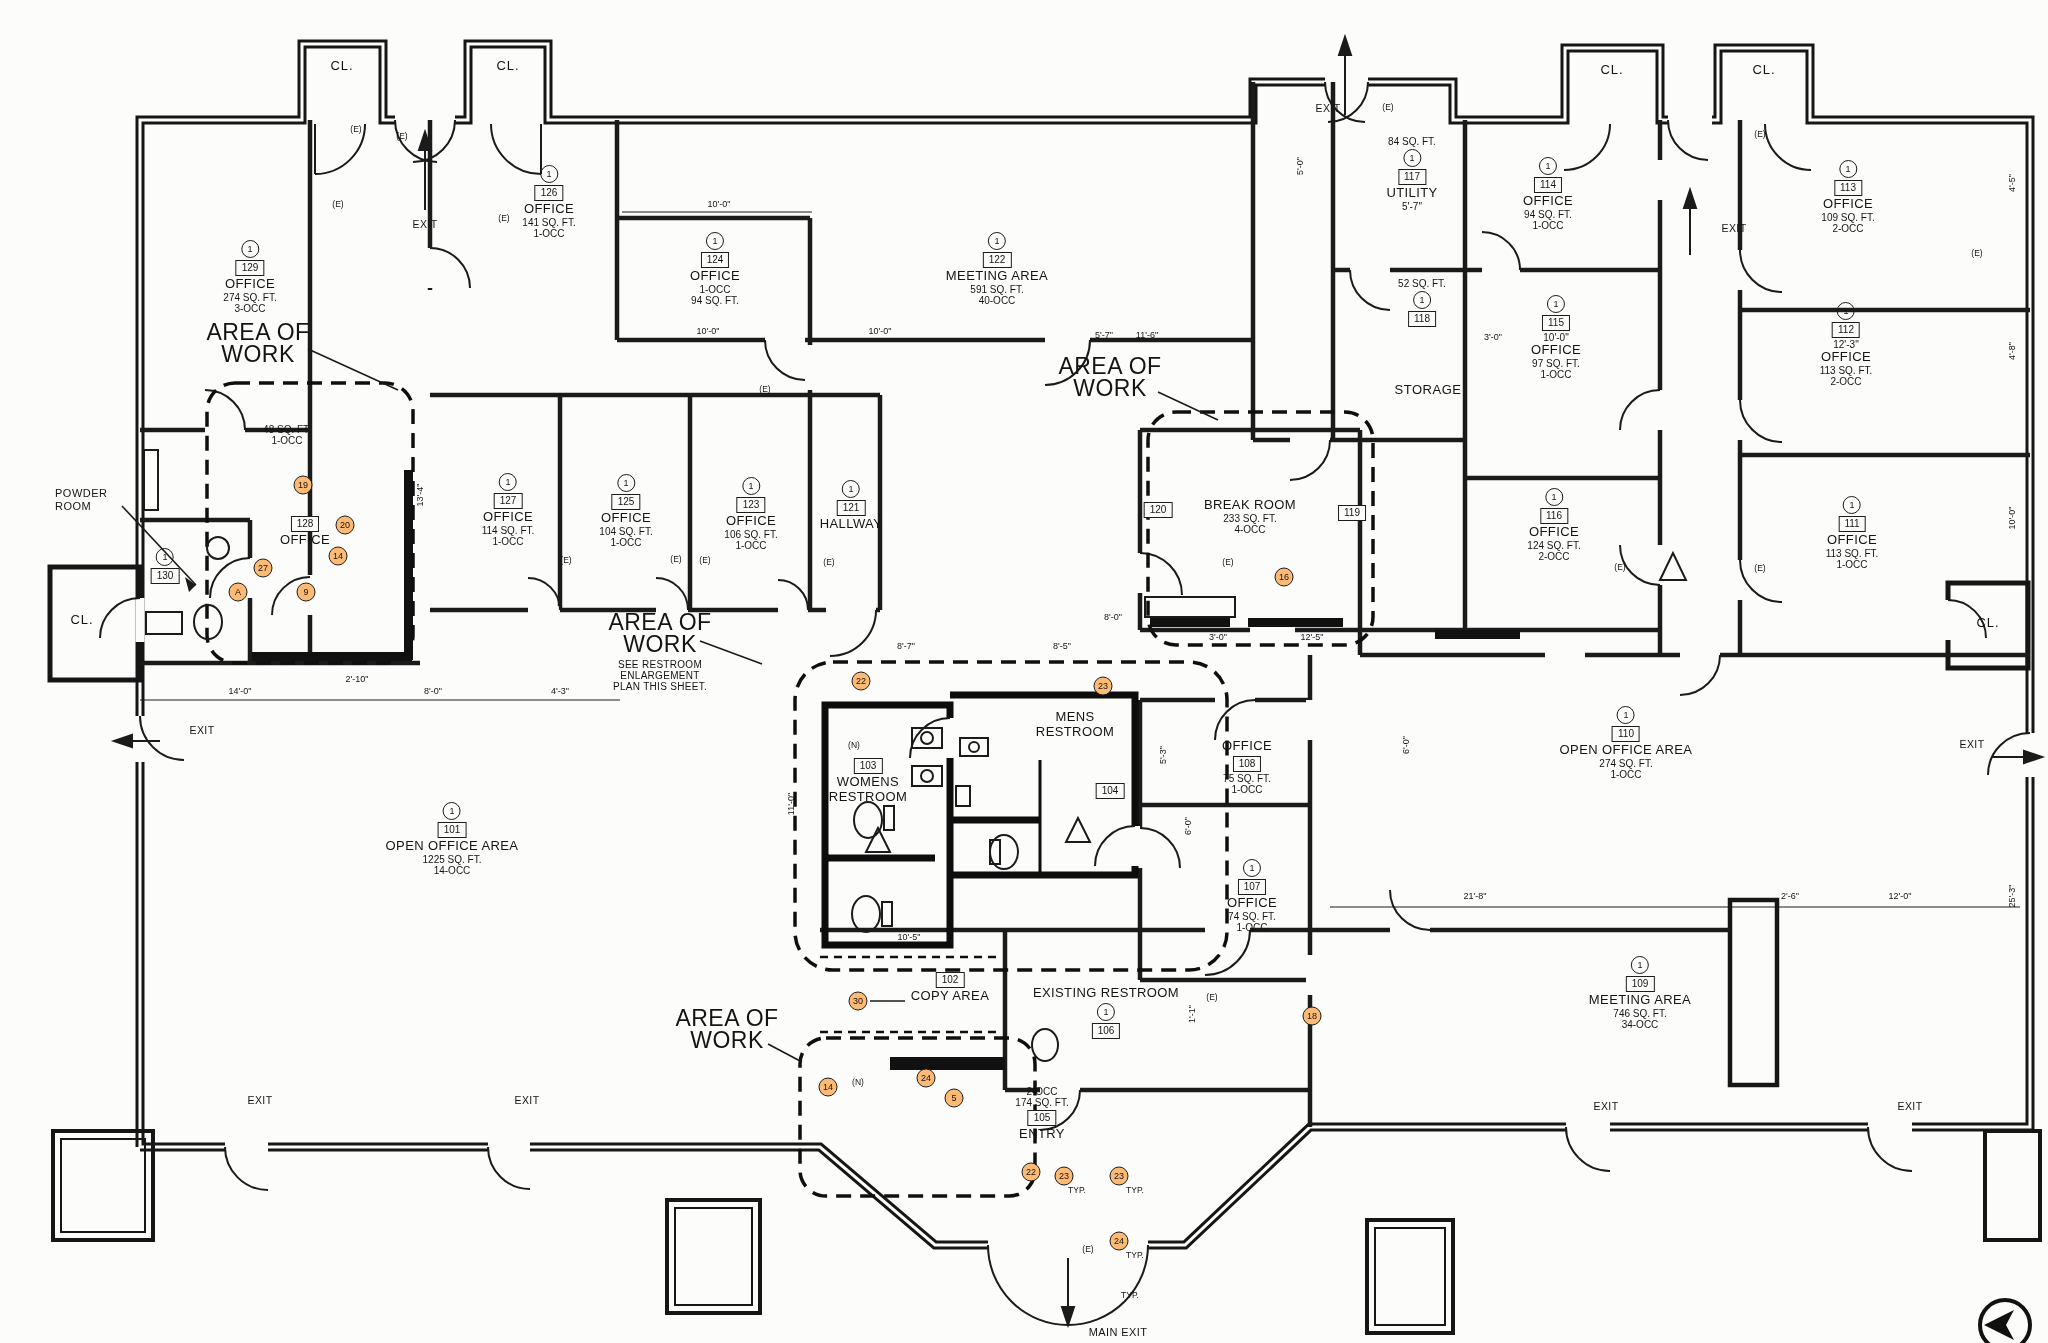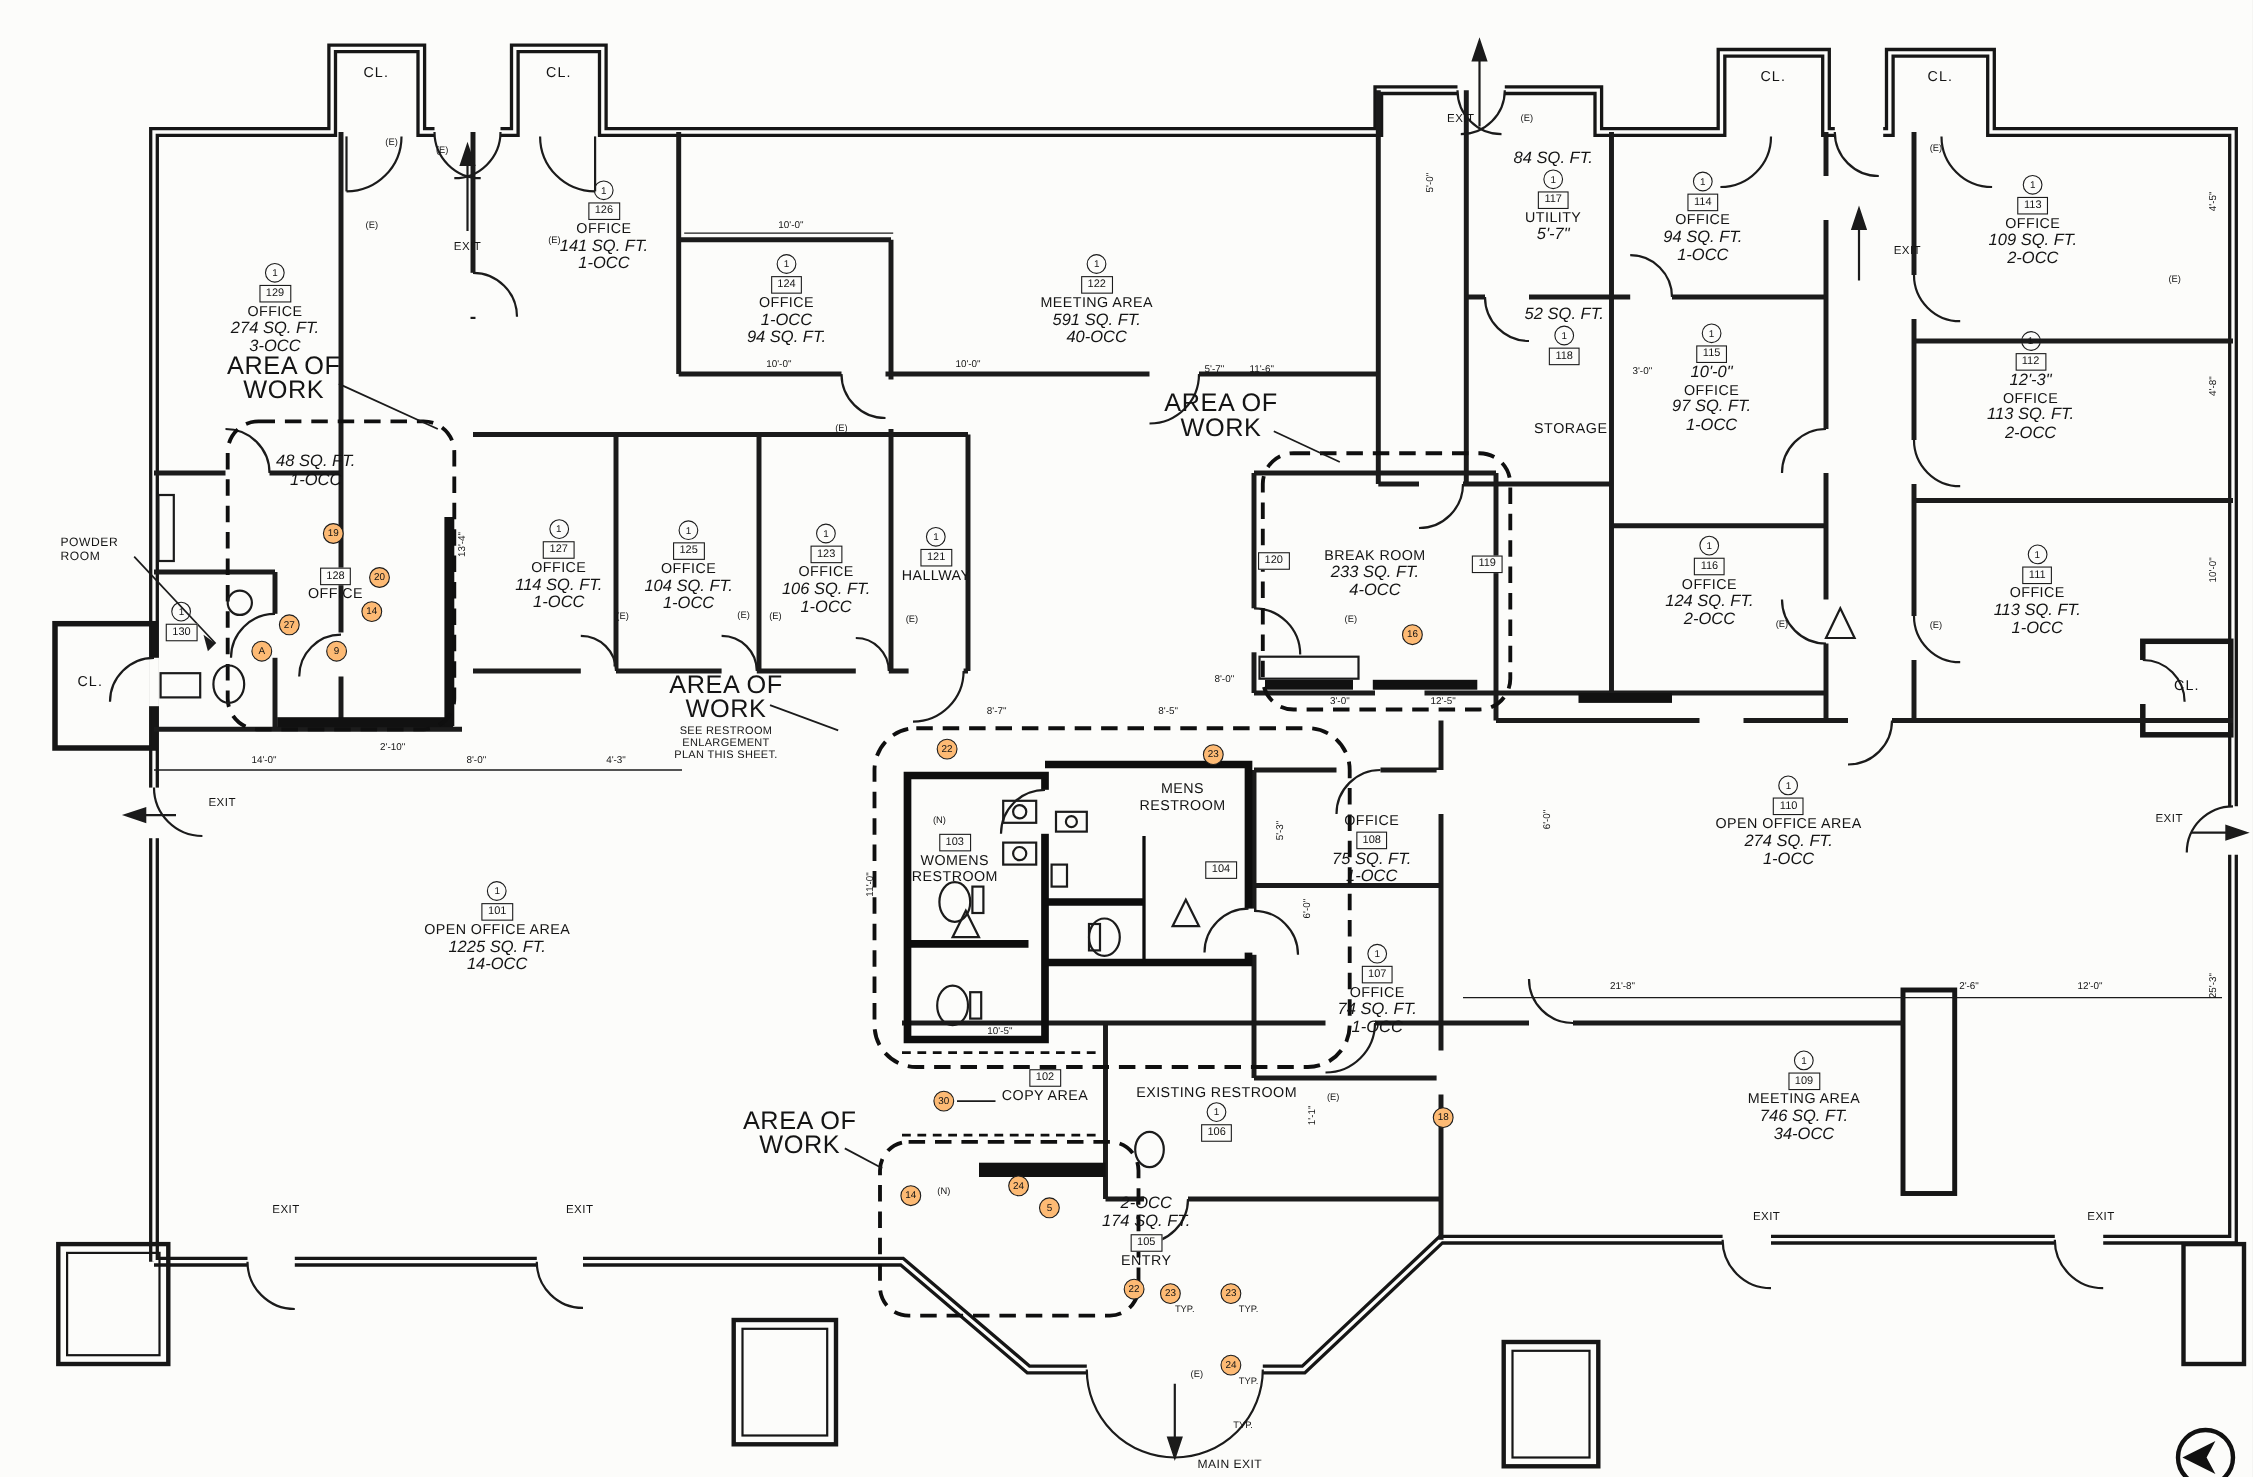--- a/index.html
+++ b/index.html
@@ -5,21 +5,21 @@
   html,body{margin:0;padding:0;background:#e8e8e4;}
   .plan{position:relative;width:2048px;height:1343px;background:#fcfcfa;overflow:hidden;
         font-family:"Liberation Sans",sans-serif;color:#141414;}
   .plan svg{position:absolute;left:0;top:0;}
   .room{position:absolute;transform:translateX(-50%);text-align:center;line-height:1.12;white-space:nowrap;}
   .room .kn{display:inline-block;width:16px;height:16px;border:1.4px solid #1c1c1c;border-radius:50%;
             font-size:9px;line-height:16px;}
   .room .tag{display:block;margin:2px auto 1px;border:1.5px solid #1c1c1c;padding:0 5px;font-size:10px;
              line-height:14px;width:max-content;background:#fcfcfa;}
   .room .nm{display:block;font-size:13px;letter-spacing:.4px;}
-  .room .sub{display:block;font-size:15px;font-style:italic;}
+  .room .sub{display:block;font-size:10px;}
   .txt{position:absolute;transform:translateX(-50%);white-space:nowrap;text-align:center;}
   .cl{font-size:13px;letter-spacing:1px;}
   .exit{font-size:10.5px;letter-spacing:.4px;margin-left:20px;}
   .mainexit{font-size:11px;letter-spacing:.4px;margin-left:40px;}
   .dim{font-size:9px;}
   .rot{transform:translate(-50%,-50%) rotate(-90deg);}
   .e{font-size:8.5px;}
   .aow{font-size:23px;line-height:.95;letter-spacing:.5px;}
   .aow-note{font-size:10px;line-height:1.1;letter-spacing:.3px;}
   .kn2{position:absolute;width:17px;height:17px;border:1.4px solid #1c1c1c;border-radius:50%;
@@ -469,21 +469,21 @@
 <div class="room" style="left:1042px;top:1086px">
   <span class="sub">2-OCC</span>
   <span class="sub">174 SQ. FT.</span>
   <span class="tag">105</span>
   <span class="nm">ENTRY</span>
 </div>
 <div class="room" style="left:165px;top:546px">
   <span class="kn">1</span>
   <span class="tag">130</span>
 </div>
-<div class="room" style="left:287px;top:412px">
+<div class="room" style="left:287px;top:424px">
   <span class="sub">48 SQ. FT.</span>
   <span class="sub">1-OCC</span>
 </div>
 <div class="room" style="left:305px;top:514px">
   <span class="tag">128</span>
   <span class="nm">OFFICE</span>
 </div>
 
 <div class="txt cl" style="left:342px;top:58px"><span>CL.</span></div>
 <div class="txt cl" style="left:508px;top:58px"><span>CL.</span></div>

